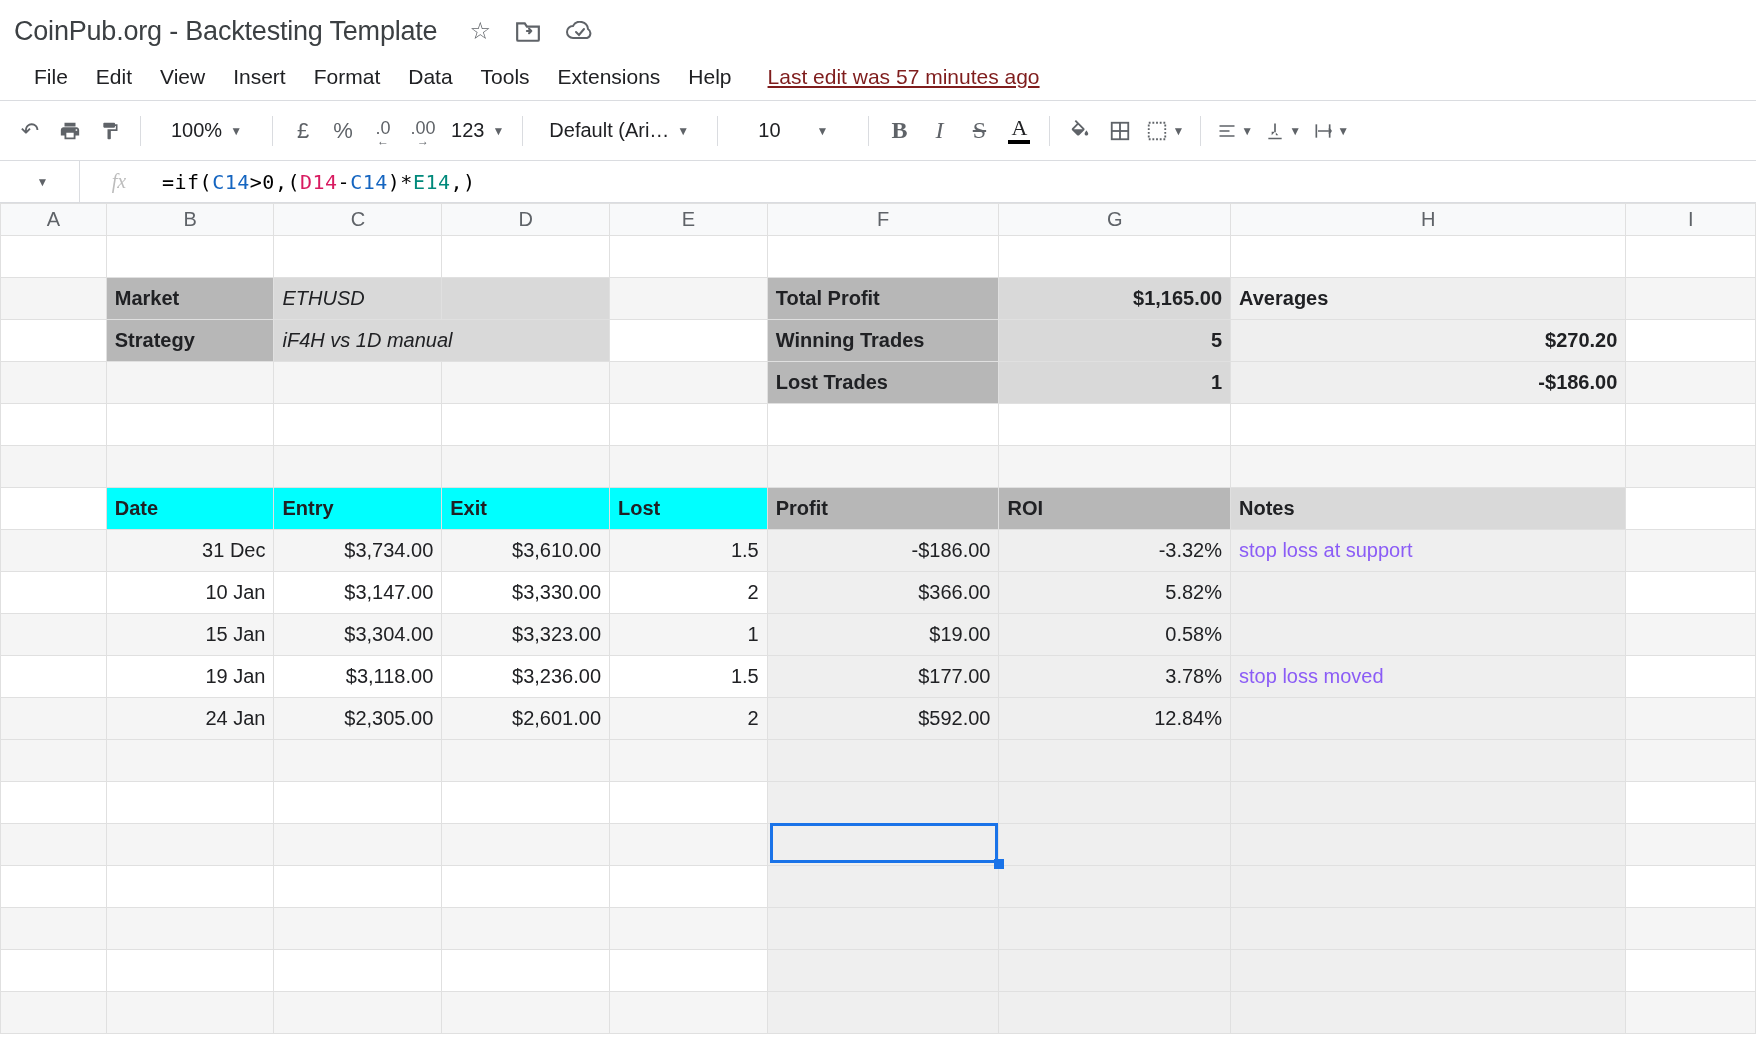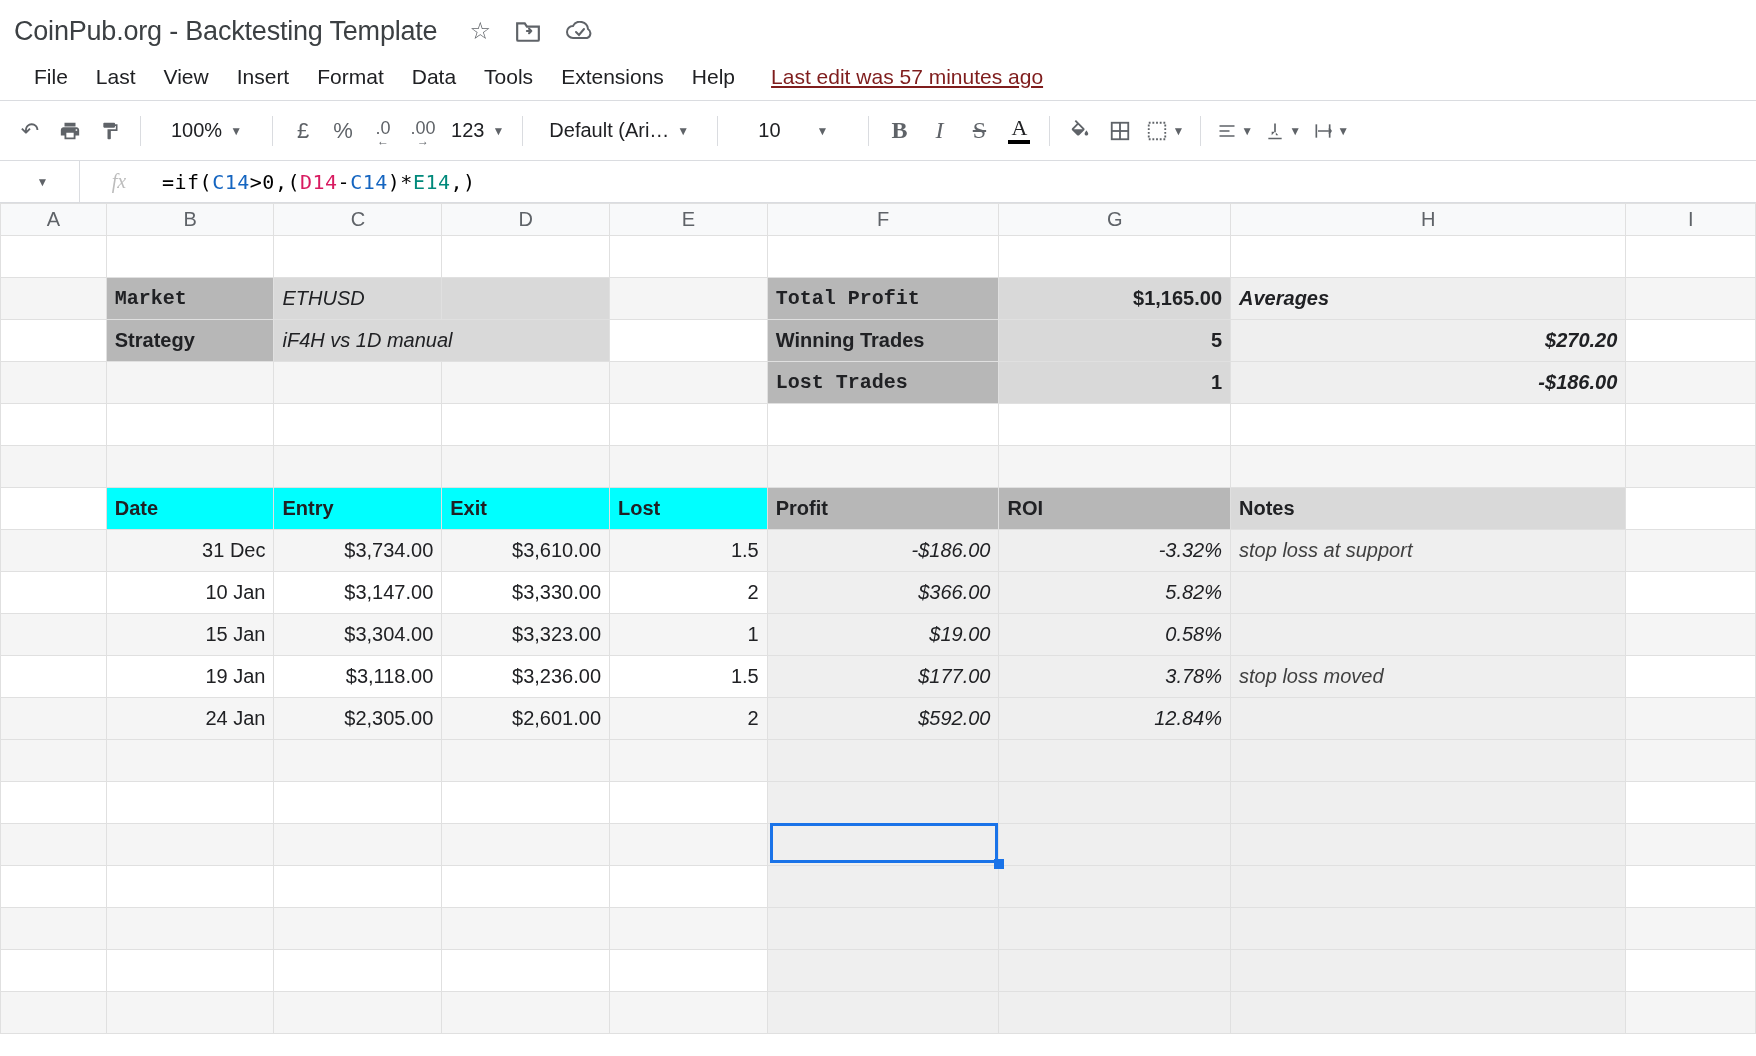--- a/index.html
+++ b/index.html
@@ -53,31 +53,31 @@
   .col-D { width: 168px; }
   .col-E { width: 158px; }
   .col-F { width: 232px; }
   .col-G { width: 232px; }
   .col-H { width: 396px; }
   .col-I { width: 130px; }
 
   
   .bg-mgrey { background: #b7b7b7; }
   .bg-lgrey { background: #d9d9d9; }
-  .bg-xlgrey { background: #efefef; font-style: italic; }
+  .bg-xlgrey { background: #efefef; }
   .bg-cyan  { background: #00ffff; }
   .bold { font-weight: 700; }
   .italic { font-style: italic; }
   .ta-right { text-align: right; }
   .ta-left  { text-align: left; }
-  .grey-text { color:#404040; }
+  .grey-text { color:#8b5cf6; }
   
   
   tr.zebra td { background: #f5f5f5; }
-  tr.zebra td.bg-mgrey { background:#b7b7b7;font-family:Liberation Mono, monospace; }
+  tr.zebra td.bg-mgrey { background:#b7b7b7; }
   tr.zebra td.bg-lgrey { background:#d9d9d9; }
   tr.zebra td.bg-xlgrey { background:#efefef; }
 
   
   .sel-wrap { position: relative; }
   .sel-box { position:absolute; border: 3px solid #1a73e8; pointer-events:none; }
   .sel-handle { position:absolute; width:10px; height:10px; background:#1a73e8; }
 
   .move-icon svg, .cloud-icon svg { display:block; }
 </style>
@@ -98,21 +98,21 @@
       <svg width="28" height="20" viewBox="0 0 28 20" fill="none">
           <path d="M8 17 a6 6 0 0 1 0 -12 a8 8 0 0 1 15 3 a5 5 0 0 1 -1 9 z" stroke="#5f6368" stroke-width="2"></path>
           <path d="M11 11 l3 3 l5 -6" stroke="#5f6368" stroke-width="2" fill="none" stroke-linecap="round"></path>
         </svg>
     </span>
   </div>
 </div>
 
 <div class="menu-bar">
   <span class="menu-item">File</span>
-  <span class="menu-item">Last</span>
+  <span class="menu-item">Edit</span>
   <span class="menu-item">View</span>
   <span class="menu-item">Insert</span>
   <span class="menu-item">Format</span>
   <span class="menu-item">Data</span>
   <span class="menu-item">Tools</span>
   <span class="menu-item">Extensions</span>
   <span class="menu-item">Help</span>
   <span class="last-edit">Last edit was 57 minutes ago</span>
 </div>
 <div class="divider"></div>

